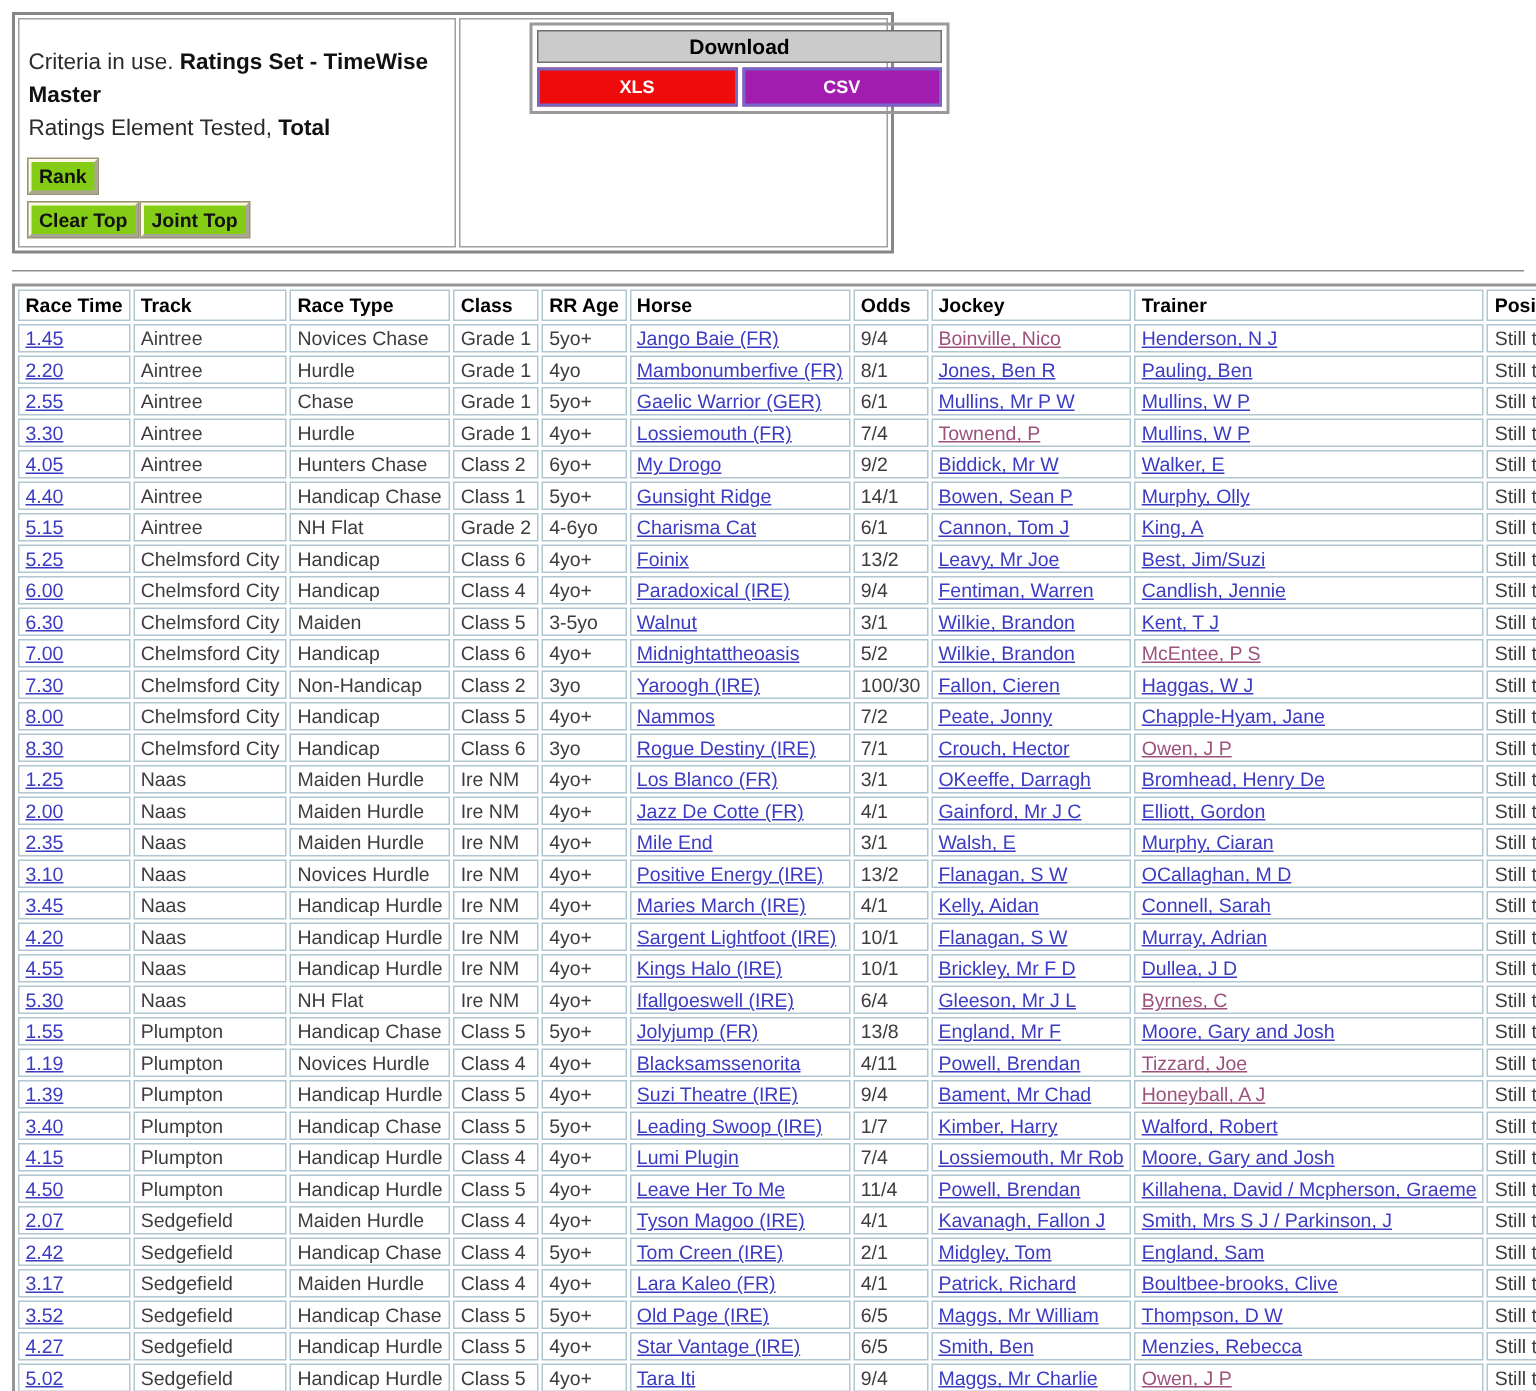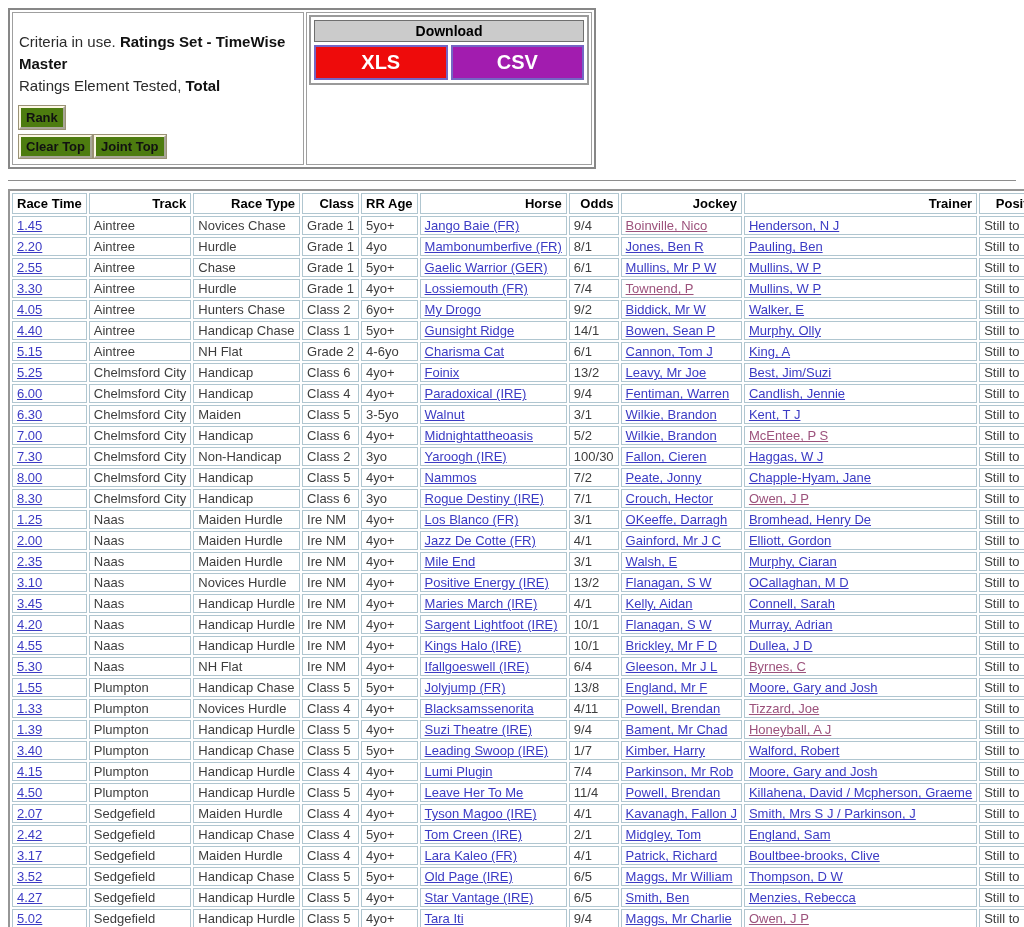--- a/index.html
+++ b/index.html
@@ -36,54 +36,55 @@
   .criteria-cell{width:292px;padding:4px 6px 6px 6px !important;}
   .criteria-text{
     font-size:15px;
     color:#2b2b2b;
     line-height:1.45;
     margin:14px 0 10px 0;
   }
   .criteria-text b{color:#111;}
   .btn{
     display:inline-block;
-    background:#4d7c0f;
+    background:#84cc16;
     border:2px outset #fdf8e4;
     outline:1px solid #9a9276;
     font-weight:bold;
     font-size:13px;
     color:#111;
     padding:2px 5px;
     margin:0 2px 0 0;
     cursor:pointer;
     font-family:"Liberation Sans", sans-serif;
   }
   .btn-row{margin-top:6px;}
 
   .download-cell{padding:2px !important;}
   .dl-table{
     border-collapse:separate;
     border-spacing:3px;
     border:2px solid #9a9a9a;
     width:100%;
+    margin-left:44px;
   }
   .dl-header{
     background:#cbcbcb;
     border:1px solid #6f6f6f;
     text-align:center;
     font-weight:bold;
     font-size:14px;
     color:#000;
     padding:2px;
   }
   .dl-btn{
     border:2px solid #7466c4;
     text-align:center;
     font-weight:bold;
-    font-size:20px;
+    font-size:12px;
     color:#fff;
     padding:4px 2px;
     width:50%;
     cursor:pointer;
   }
 
   hr.rule{
     border:none;
     border-top:1px solid #8d8d8d;
     margin:11px 0 8px 0;
@@ -95,21 +96,21 @@
     border-spacing:2px;
     border:2px solid #969696;
     width:1006px;
     background:#fff;
     font-size:13px;
   }
   .races-table th{
     border:1px solid var(--cell-border);
     font-weight:bold;
     color:#000;
-    text-align:right;
+    text-align:left;
     padding:2px 4px;
     white-space:nowrap;
   }
   .races-table td{
     border:1px solid var(--cell-border);
     padding:1px 4px;
     white-space:nowrap;
     height:19px;
     color:var(--text);
   }
@@ -447,21 +448,21 @@
     <td class="c-type">Handicap Chase</td>
     <td class="c-class">Class 5</td>
     <td class="c-age">5yo+</td>
     <td class="c-horse"><a class="lnk">Jolyjump (FR)</a></td>
     <td class="c-odds">13/8</td>
     <td class="c-jockey"><a class="lnk">England, Mr F</a></td>
     <td class="c-trainer"><a class="lnk">Moore, Gary and Josh</a></td>
     <td class="c-pos">Still to Run</td>
   </tr>
       <tr>
-    <td class="c-time"><a class="lnk">1.33</a></td>
+    <td class="c-time"><a class="lnk">1.19</a></td>
     <td class="c-track">Plumpton</td>
     <td class="c-type">Novices Hurdle</td>
     <td class="c-class">Class 4</td>
     <td class="c-age">4yo+</td>
     <td class="c-horse"><a class="lnk">Blacksamssenorita</a></td>
     <td class="c-odds">4/11</td>
     <td class="c-jockey"><a class="lnk">Powell, Brendan</a></td>
     <td class="c-trainer"><a class="lnk visited">Tizzard, Joe</a></td>
     <td class="c-pos">Still to Run</td>
   </tr>
@@ -490,21 +491,21 @@
     <td class="c-pos">Still to Run</td>
   </tr>
       <tr>
     <td class="c-time"><a class="lnk">4.15</a></td>
     <td class="c-track">Plumpton</td>
     <td class="c-type">Handicap Hurdle</td>
     <td class="c-class">Class 4</td>
     <td class="c-age">4yo+</td>
     <td class="c-horse"><a class="lnk">Lumi Plugin</a></td>
     <td class="c-odds">7/4</td>
-    <td class="c-jockey"><a class="lnk">Parkinson, Mr Rob</a></td>
+    <td class="c-jockey"><a class="lnk">Lossiemouth, Mr Rob</a></td>
     <td class="c-trainer"><a class="lnk">Moore, Gary and Josh</a></td>
     <td class="c-pos">Still to Run</td>
   </tr>
       <tr>
     <td class="c-time"><a class="lnk">4.50</a></td>
     <td class="c-track">Plumpton</td>
     <td class="c-type">Handicap Hurdle</td>
     <td class="c-class">Class 5</td>
     <td class="c-age">4yo+</td>
     <td class="c-horse"><a class="lnk">Leave Her To Me</a></td>

